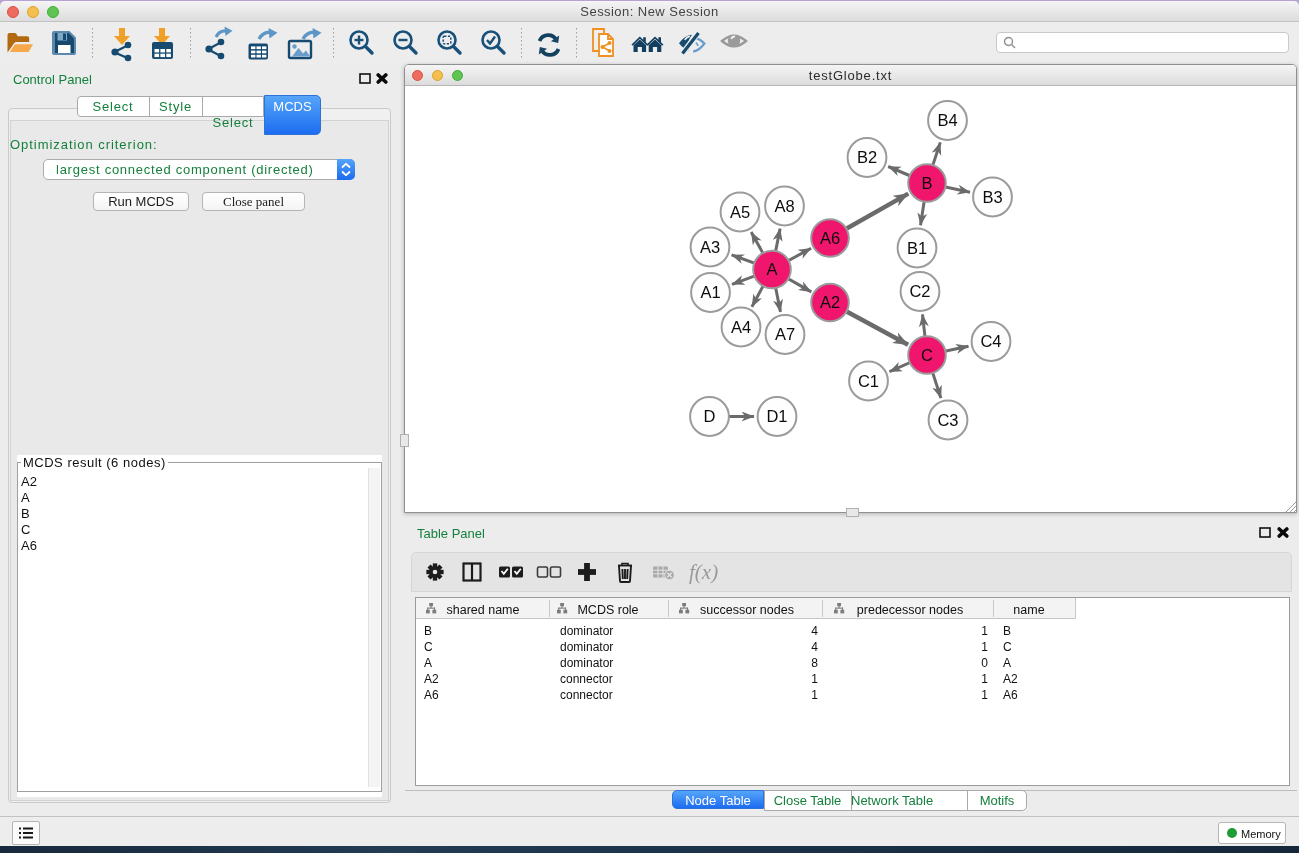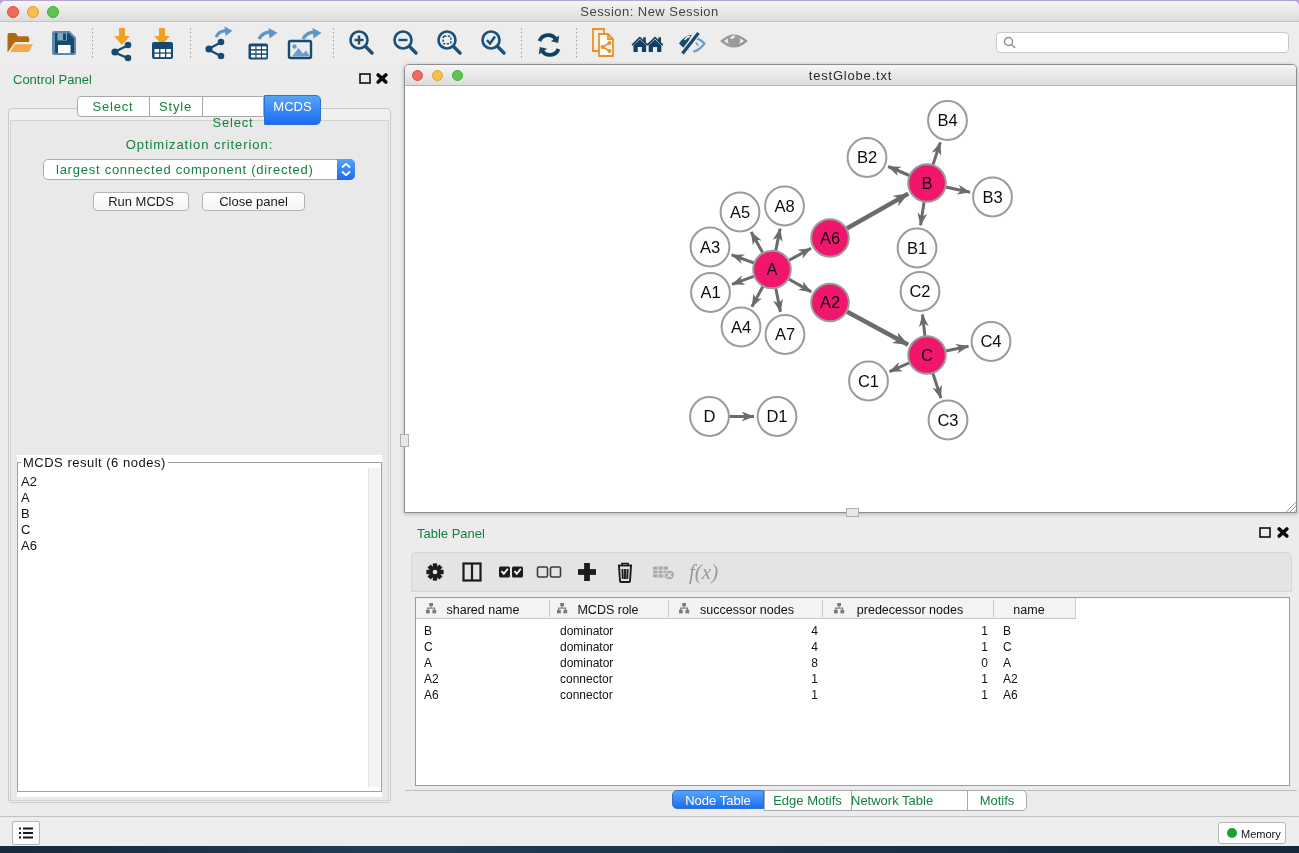--- a/index.html
+++ b/index.html
@@ -193,33 +193,33 @@
 
 <div class="abs" style="left:8px;top:108px;width:383px;height:695px;background:#f0f0f0;border:1px solid #c9c9c9;border-radius:4px;"></div>
 <div class="abs" style="left:10px;top:120px;width:379px;height:681px;background:#e9e9e9;border:1px solid #d2d2d2;"></div>
 
 <div class="abs" style="left:77px;top:96px;width:187px;height:21px;background:#ffffff;border:1px solid #a9a9a9;border-radius:4px 0 0 4px;"></div>
 <div class="abs" style="left:149px;top:96px;width:1px;height:21px;background:#a9a9a9;"></div>
 <div class="abs" style="left:202px;top:96px;width:1px;height:21px;background:#a9a9a9;"></div>
 <div class="abs txt13" style="left:77px;top:99px;width:72px;text-align:center;letter-spacing:0.8px;">Select</div>
 <div class="abs txt13" style="left:149px;top:99px;width:53px;text-align:center;letter-spacing:0.8px;">Style</div>
 <div class="abs txt13" style="left:202px;top:99px;width:62px;text-align:center;letter-spacing:0.8px;margin-top:16px;">Select</div>
-<div class="abs" style="left:264px;top:95px;width:57px;height:30px;background:linear-gradient(#56a5f8,#1c6cf2);border:1px solid #2d72d8;border-radius:0 5px 5px 0;color:#fff;font-size:13px;text-align:center;line-height:21px;">MCDS</div>
-
-<div class="abs txt13" style="left:10px;top:137px;width:379px;text-align:center;letter-spacing:0.95px;">Optimization criterion:</div>
+<div class="abs" style="left:264px;top:95px;width:57px;height:40px;background:linear-gradient(#56a5f8,#1c6cf2);border:1px solid #2d72d8;border-radius:0 5px 5px 0;color:#fff;font-size:13px;text-align:center;line-height:21px;">MCDS</div>
+
+<div class="abs txt13" style="left:10px;top:137px;width:379px;text-align:left;letter-spacing:0.95px;">Optimization criterion:</div>
 <div class="abs" style="left:43px;top:159px;width:312px;height:21px;background:#fff;border:1px solid #ababab;border-radius:5px;"></div>
 <div class="abs txt13" style="left:56px;top:162px;letter-spacing:0.75px;">largest connected component (directed)</div>
 <div class="abs" style="left:337px;top:159px;width:18px;height:21px;background:linear-gradient(#55a4f8,#1b6bf1);border-radius:0 5px 5px 0;"></div>
 <svg class="abs" style="left:340px;top:163px;" width="12" height="13" viewBox="0 0 12 13">
     <path d="M2,4.5 L6,0.8 L10,4.5" fill="none" stroke="#fff" stroke-width="1.8"></path>
     <path d="M2,8.5 L6,12.2 L10,8.5" fill="none" stroke="#fff" stroke-width="1.8"></path>
   </svg>
 
 <div class="abs" style="left:93px;top:192px;width:96px;height:19px;background:linear-gradient(#ffffff,#f4f4f4);border:1px solid #b4b4b4;border-radius:4px;font-size:13px;text-align:center;line-height:18px;color:#1c1c1c;">Run MCDS</div>
-<div class="abs" style="left:202px;top:192px;width:103px;height:19px;background:linear-gradient(#ffffff,#f4f4f4);border:1px solid #b4b4b4;border-radius:4px;font-size:13px;text-align:center;line-height:18px;color:#1c1c1c;">Close panel</div>
+<div class="abs" style="left:202px;top:192px;width:103px;height:19px;background:linear-gradient(#ffffff,#f4f4f4);border:1px solid #b4b4b4;border-radius:4px;font-size:13px;text-align:center;line-height:18px;color:#1c1c1c;font-family:Liberation Serif, serif;">Close panel</div>
 
 <div class="abs" style="left:17px;top:455px;width:365px;height:342px;background:#ffffff;"></div>
 <div class="abs" style="left:17px;top:462px;width:365px;height:330px;border:1px solid #a0a0a0;"></div>
 <div class="abs" style="left:21px;top:455px;background:#ffffff;padding:0 2px;font-size:13px;color:#111;letter-spacing:0.5px;">MCDS result (6 nodes)</div>
 <div class="abs" style="left:368px;top:468px;width:12px;height:319px;background:#f4f4f4;border-left:1px solid #e2e2e2;"></div>
 <div class="abs" style="left:21px;top:474px;font-size:13px;color:#111;line-height:16px;">A2<br>A<br>B<br>C<br>A6</div>
 
 <div class="abs" style="left:404px;top:64px;width:893px;height:449px;background:#ffffff;border:1px solid #8f8f8f;border-radius:5px 5px 0 0;box-shadow:0 1px 4px rgba(0,0,0,0.25);"></div>
 <div class="abs" style="left:405px;top:65px;width:891px;height:21px;background:linear-gradient(#f5f5f5,#dcdcdc);border-bottom:1px solid #b5b5b5;border-radius:4px 4px 0 0;"></div>
 <div class="abs" style="left:412px;top:70px;width:11px;height:11px;border-radius:50%;background:#ee6b5f;border:1px solid #d9523f;"></div>
@@ -479,21 +479,21 @@
       <span style="position:absolute;left:490px;width:82px;text-align:right;">1</span>
       <span style="position:absolute;left:587px;">A6</span>
     </div>
 </div>
 
 <div class="abs" style="left:405px;top:790px;width:892px;height:1px;background:#bdbdbd;"></div>
 <div class="abs" style="left:672px;top:790px;width:92px;height:19px;background:linear-gradient(#56a5f8,#1c6cf2);border:1px solid #2d72d8;border-radius:5px 0 0 5px;color:#fff;font-size:13px;text-align:center;line-height:20px;">Node Table</div>
 <div class="abs" style="left:764px;top:790px;width:263px;height:21px;background:#ffffff;border:1px solid #a9a9a9;border-radius:0 5px 5px 0;"></div>
 <div class="abs" style="left:851px;top:790px;width:1px;height:21px;background:#a9a9a9;"></div>
 <div class="abs" style="left:967px;top:790px;width:1px;height:21px;background:#a9a9a9;"></div>
-<div class="abs txt13" style="left:764px;top:793px;width:87px;text-align:center;">Edge Motifs</div>
+<div class="abs txt13" style="left:764px;top:793px;width:87px;text-align:center;">Close Table</div>
 <div class="abs txt13" style="left:851px;top:793px;width:116px;">Network Table</div>
 <div class="abs txt13" style="left:967px;top:793px;width:60px;text-align:center;">Motifs</div>
 
 <div class="abs" style="left:0;top:816px;width:1299px;height:1px;background:#c2c2c2;"></div>
 <div class="abs" style="left:0;top:817px;width:1299px;height:29px;background:#ededed;"></div>
 <div class="abs" style="left:12px;top:821px;width:28px;height:24px;background:#fbfbfb;border:1px solid #b5b5b5;border-radius:2px;"></div>
 <svg class="abs" style="left:19px;top:827px;" width="14" height="12" viewBox="0 0 14 12">
     <g fill="#1a1a1a">
       <rect x="0" y="0.5" width="2" height="2"></rect>
       <rect x="4" y="0.5" width="10" height="2"></rect>

